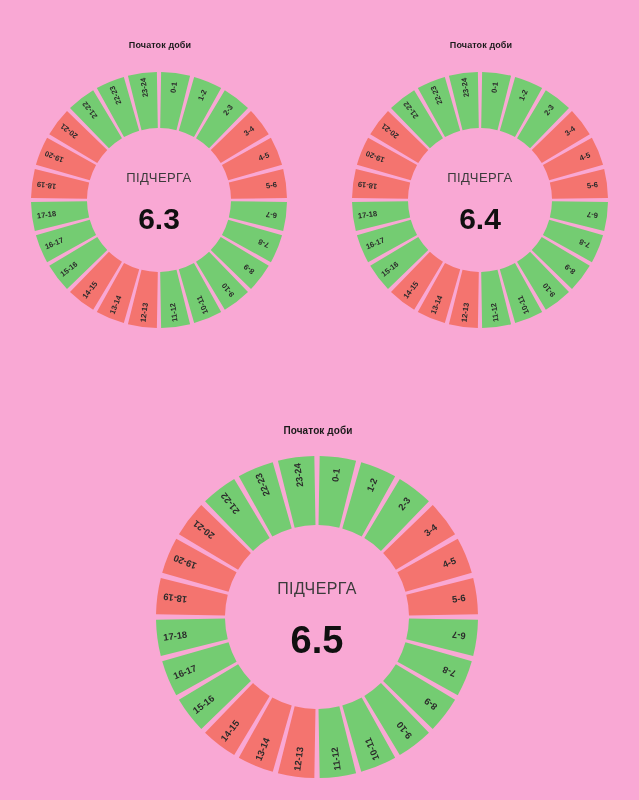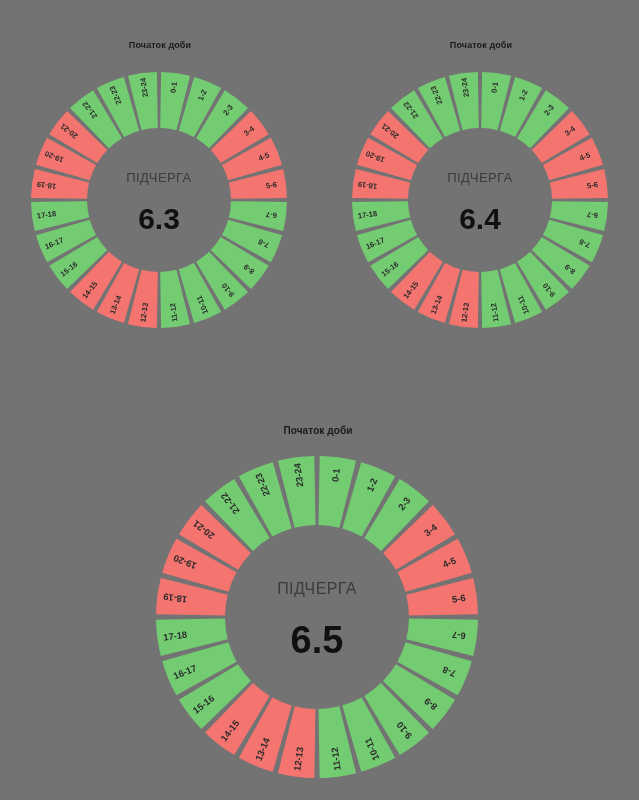--- a/index.html
+++ b/index.html
@@ -9,21 +9,21 @@
     background: #ffffff;
     width: 639px;
     height: 800px;
     overflow: hidden;
     font-family: "Liberation Sans", sans-serif;
   }
   #page {
     position: relative;
     width: 639px;
     height: 800px;
-    background: #737373;
+    background: #f9a8d4;
   }
   .donut-widget {
     position: absolute;
   }
   .donut-title {
     position: absolute;
     left: 50%;
     transform: translateX(-50%);
     white-space: nowrap;
     color: #1a1a1a;

